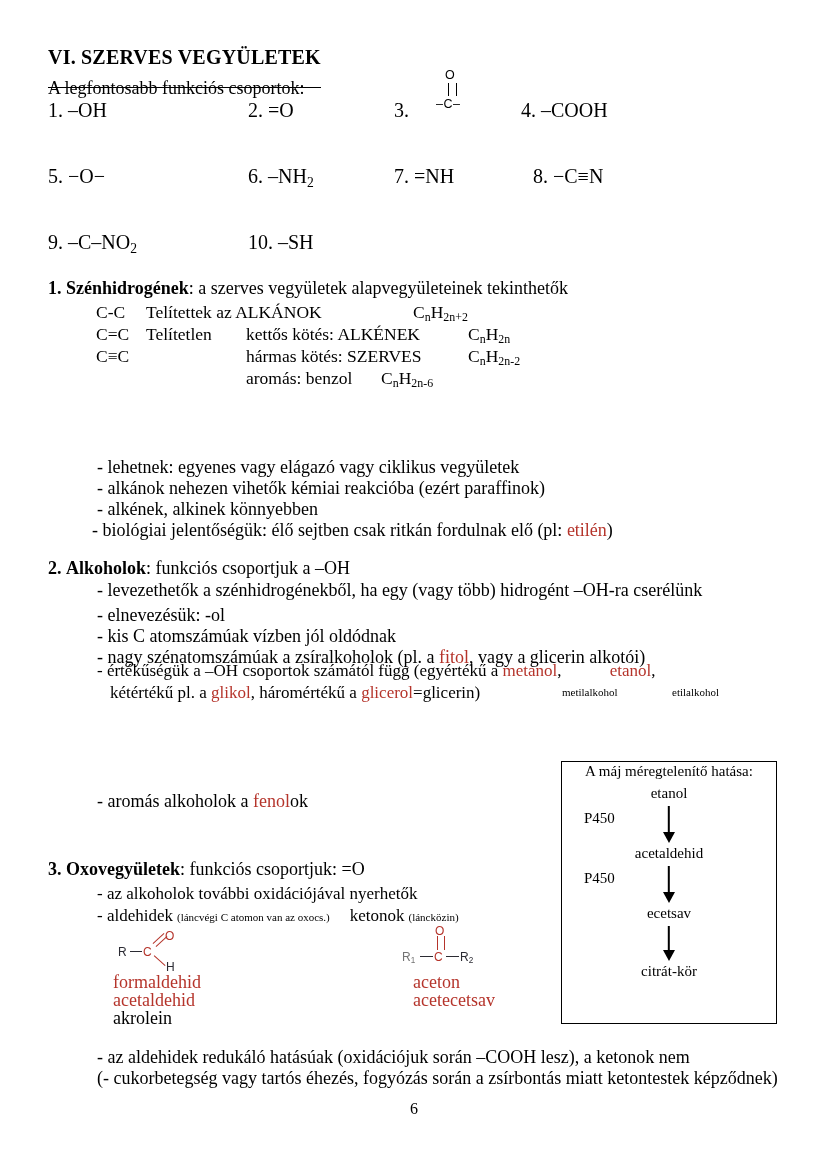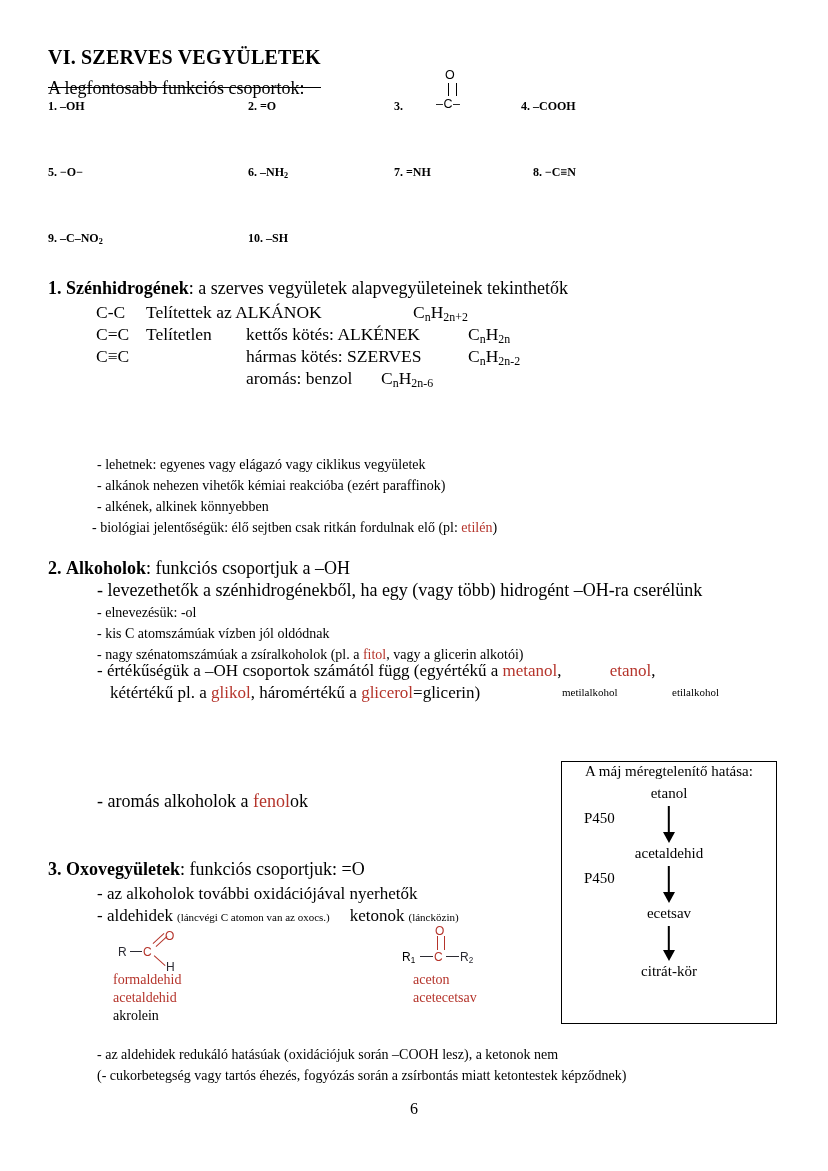--- a/index.html
+++ b/index.html
@@ -37,43 +37,42 @@
     line-height: 1.12;
   }
 
   
   .line {
     font-size: 18px;
     line-height: 1.18;
     white-space: nowrap;
   }
   .small {
-    font-size: 14px;
+    font-size: 18px;
     line-height: 1.3;
     white-space: nowrap;
     text-align: center;
   }
   .tiny {
     font-size: 11px;
     line-height: 1.25;
     white-space: nowrap;
   }
   .bold { font-weight: bold; }
   .red { color: #b5342b; }
   sub {
     font-size: 0.68em;
     vertical-align: -0.26em;
     line-height: 0;
   }
 
   
   .fg-item {
-    font-size: 12px;
+    font-size: 20px;
     white-space: nowrap;
-    font-weight: bold;
   }
 
   
   #carbonyl-structure {
     left: 424px;
     top: 70px;
     width: 60px;
     height: 52px;
     font-size: 12.5px;
     font-family: "Liberation Sans", sans-serif;
@@ -378,21 +377,21 @@
     <span class="red">formaldehid</span>
   </div>
   <div class="abs small" style="left:113px; top:989px;">
     <span class="red">acetaldehid</span>
   </div>
   <div class="abs small" style="left:113px; top:1007px;">
     <span>akrolein</span>
   </div>
 
   <div class="struct" style="left:402px; top:928px; width:120px; height:46px;">
-    <span class="at" style="left:0px; top:22px; color:#000000;"><span>R</span><sub>1</sub></span>
+    <span class="at" style="left:0px; top:22px; color:#737373;"><span>R</span><sub>1</sub></span>
     <span class="bond-h dark" style="left:18px; top:28px; width:13px;"></span>
     <span class="at" style="left:32px; top:22px; color:#b5342b;">C</span>
     <span class="dblv" style="left:35px; top:8px;"></span>
     <span class="at" style="left:33px; top:-4px; color:#b5342b;">O</span>
     <span class="bond-h dark" style="left:44px; top:28px; width:13px;"></span>
     <span class="at" style="left:58px; top:22px; color:#2b2b33;"><span>R</span><sub>2</sub></span>
   </div>
 
   <div class="abs small" style="left:413px; top:971px;">
     <span class="red">aceton</span>

